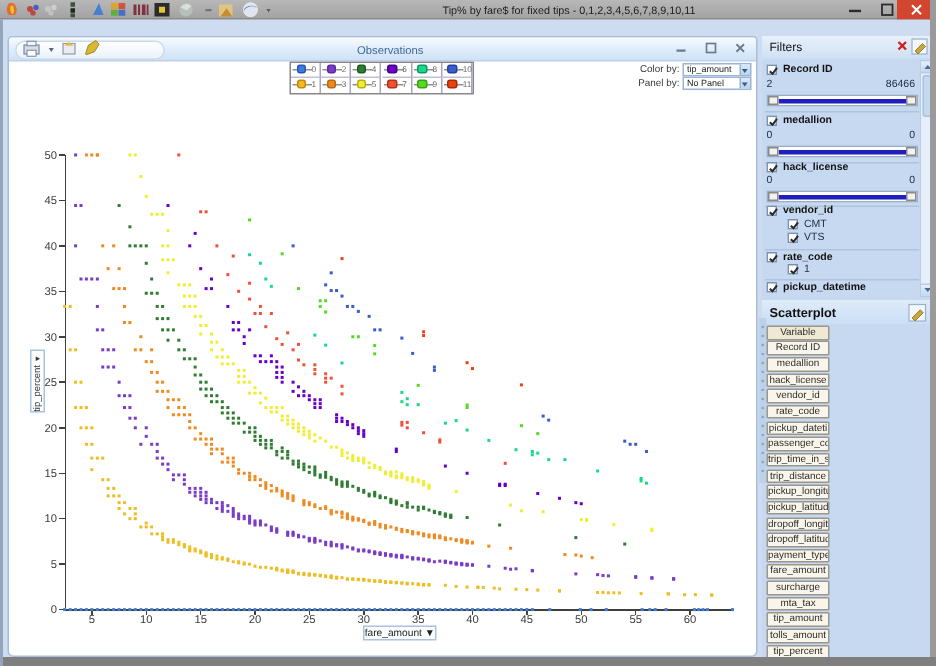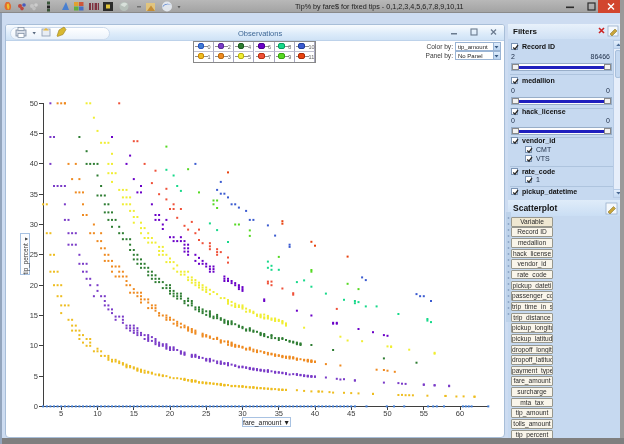--- a/index.html
+++ b/index.html
@@ -1301,21 +1301,21 @@
 </div>
 
 <div class="abs" style="left:20px;top:233px;width:10px;height:42px;background:#fdfdfe;border:1px solid #a8c2e2">
   <div style="position:absolute;left:-16px;top:17px;width:40px;transform:rotate(-90deg);font-size:6.3px;color:#333;white-space:nowrap">tip_percent <span style="font-size:5px">▼</span></div>
 </div>
 <div class="abs" style="left:242px;top:417px;width:49px;height:10px;background:#fdfdfe;border:1px solid #a8c2e2;font-size:6.8px;color:#222;text-align:center;line-height:9px">fare_amount ▼</div>
 
 <div class="abs" style="left:508px;top:24px;width:112px;height:414px;background:#c6d9f0">
 
   <div class="abs" style="left:0;top:0;width:112px;height:15px;background:linear-gradient(#e8f1fb,#cfe0f4)">
-    <div style="position:absolute;left:5px;top:3px;font-size:8px;font-weight:bold;color:#111">Filters</div>
+    <div style="position:absolute;left:5px;top:3px;font-size:8px;font-weight:normal;color:#111">Filters</div>
     <svg width="24" height="15" style="position:absolute;right:0;top:0">
       <path d="M3 4 l5 5 M8 4 l-5 5" stroke="#cc2222" stroke-width="1.6"></path>
       <rect x="12" y="2" width="10" height="10" fill="#f4f8fc" stroke="#9ab0cc" stroke-width="0.8"></rect>
       <path d="M14 10 l5 -5 l2 2 l-5 5 z" fill="#caa53a" stroke="#7a6a20" stroke-width="0.5"></path>
     </svg>
   </div>
 </div>
 
 <div style="position:absolute;left:511px;top:43px;width:7px;height:7px;background:#fff;border:1px solid #7a93b3;">
     <svg width="7" height="7" viewBox="0 0 7 7" style="position:absolute;left:0;top:0;display:block">

